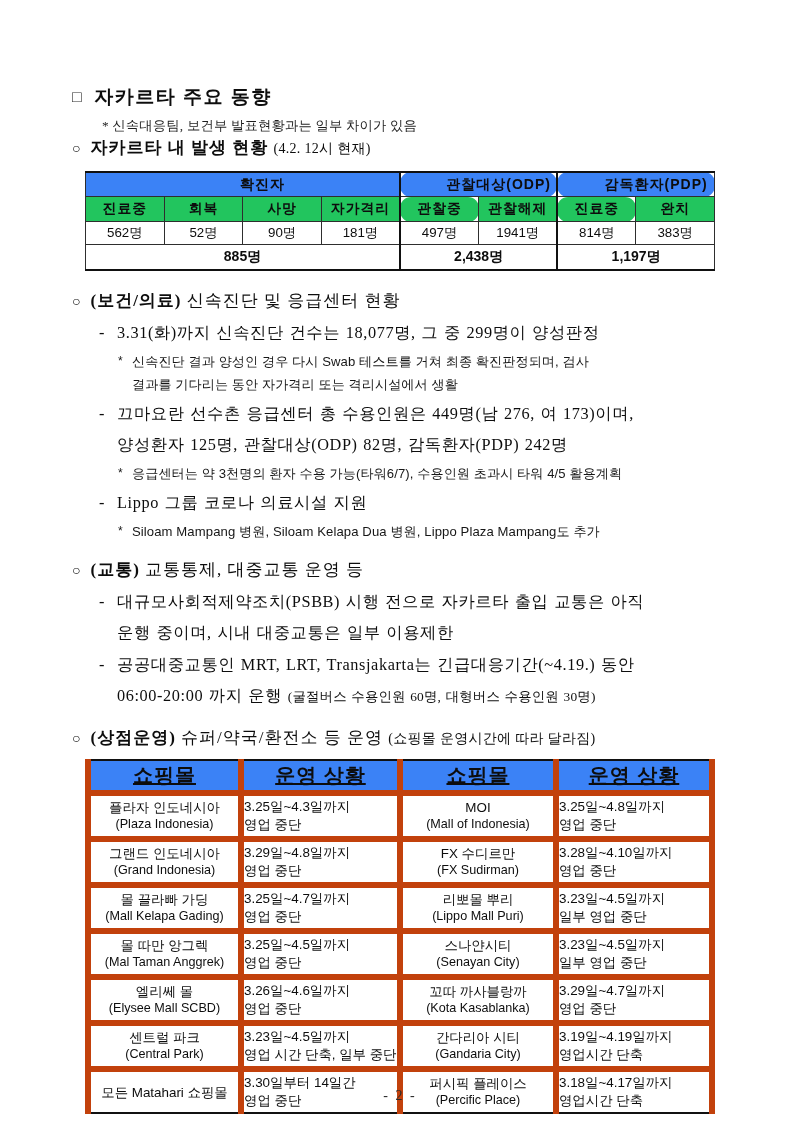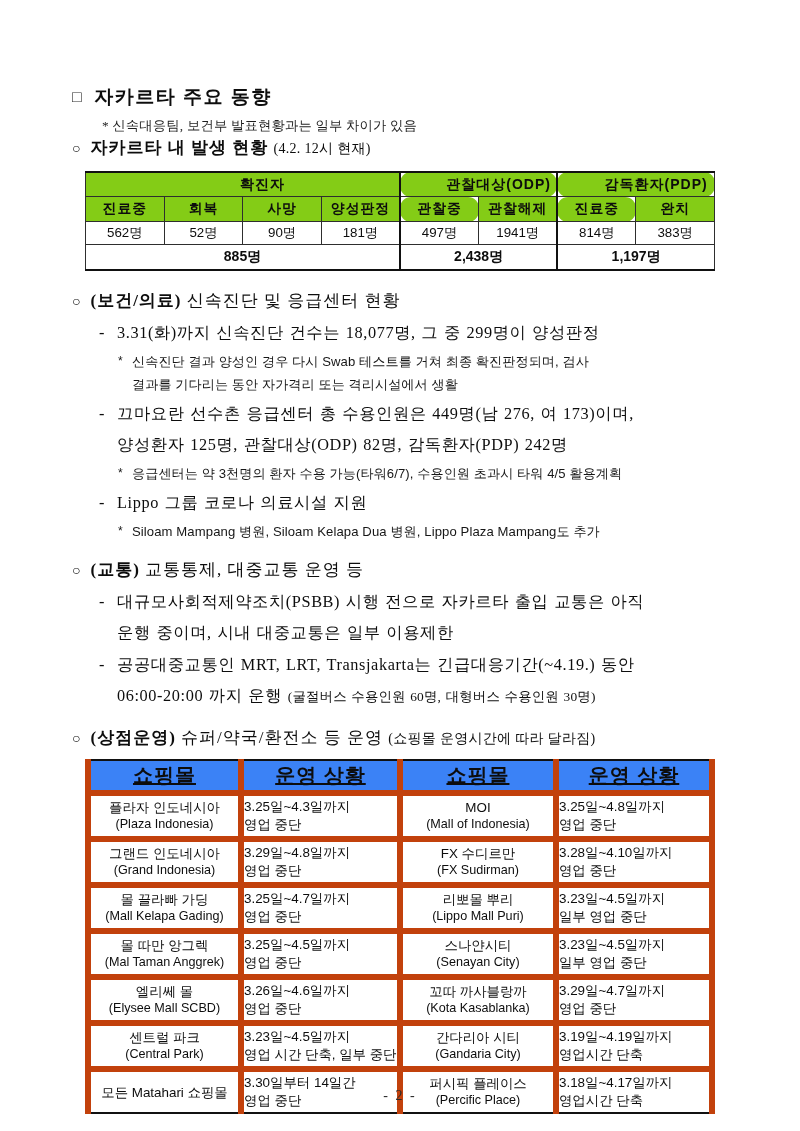--- a/index.html
+++ b/index.html
@@ -17,22 +17,22 @@
   .sec-head .circ { font-size:14px; margin-right:9px; }
   .sec-head .bold { font-weight:700; }
   .sec-head .reg { font-weight:400; }
   .sec-head .suffix { font-size:14px; letter-spacing:0.3px; }
   
   table { border-collapse:collapse; table-layout:fixed; }
   .status-table { width:630px; margin:10px 0 0 13px; font-family:"Liberation Sans", sans-serif; }
   .status-table th, .status-table td { border:1px solid #2e2e2e; text-align:center; padding:0; }
   .status-table tr.r-groups th { border-top:2.5px solid #111; }
   .status-table tr.r-totals td { border-bottom:2.5px solid #111; }
-  .status-table th.gh { background:#84cc16; font-size:14px; font-weight:700; height:23px; letter-spacing:1px;padding-left:40px; }
-  .status-table th.ch { background:#84cc16; font-size:13.8px; font-weight:700; height:24px; letter-spacing:1px; }
+  .status-table th.gh { background:#3b82f6; font-size:14px; font-weight:700; height:23px; letter-spacing:1px;padding-left:40px; }
+  .status-table th.ch { background:#22c55e; font-size:13.8px; font-weight:700; height:24px; letter-spacing:1px; }
   .status-table td.val { font-size:13.3px; font-weight:400; height:22px; }
   .status-table td.tot { font-size:14px; font-weight:700; height:24px; }
   .status-table .grp { border-left:2px solid #111;border-radius:11px; }
   
   .items { margin-top:3px; }
   .item { display:flex; }
   .item .marker { flex:0 0 18px; }
   .item .lines { flex:1; }
   .item.dash { font-size:16.3px; line-height:31px; margin:1px 0 1px 27px; letter-spacing:0.6px; word-spacing:1px; }
   .item.star { font-family:"Liberation Sans", sans-serif; font-size:13.1px; line-height:23px; margin:2px 0 2px 46px; color:#161616; letter-spacing:0.1px; }
@@ -74,21 +74,21 @@
     <thead>
         <tr class="r-groups">
           <th class="gh" colspan="4">확진자</th>
           <th class="gh grp" colspan="2">관찰대상(ODP)</th>
           <th class="gh grp" colspan="2">감독환자(PDP)</th>
         </tr>
         <tr class="r-cols">
           <th class="ch">진료중</th>
           <th class="ch">회복</th>
           <th class="ch">사망</th>
-          <th class="ch">양성판정</th>
+          <th class="ch">자가격리</th>
           <th class="ch grp">관찰중</th>
           <th class="ch">관찰해제</th>
           <th class="ch grp">진료중</th>
           <th class="ch">완치</th>
         </tr>
       </thead>
     <tbody>
         <tr class="r-vals">
           <td class="val">562명</td>
           <td class="val">52명</td>

